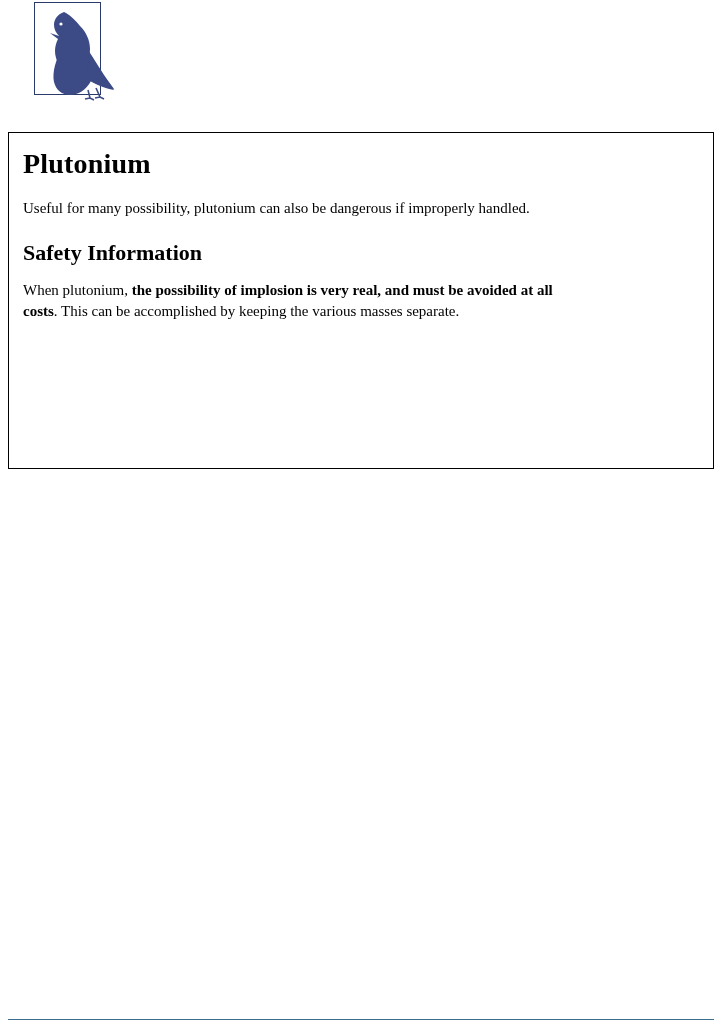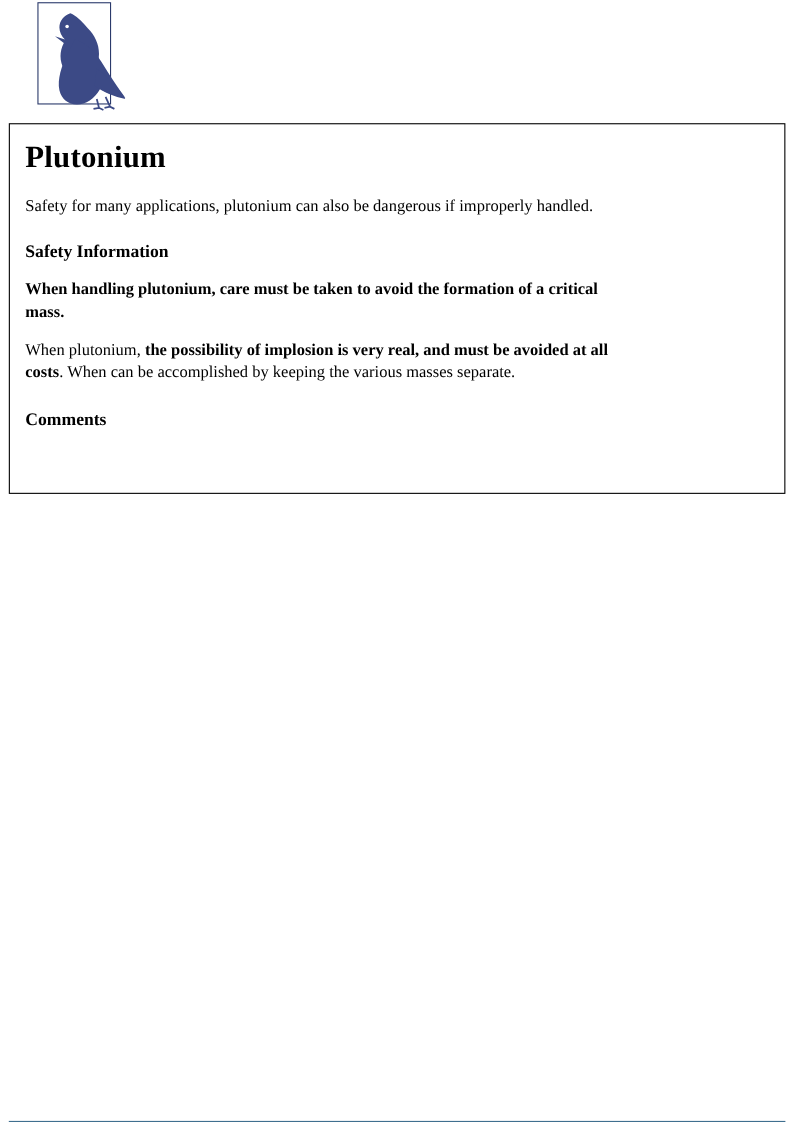--- a/index.html
+++ b/index.html
@@ -39,21 +39,21 @@
     left: 0px;
     top: 0px;
     width: 86px;
     height: 100px;
   }
 
   
   .doc-frame {
     position: absolute;
     left: 8px;
-    top: 112px;
+    top: 132px;
     width: 706px;
     height: 337px;
     border: 1px solid #000000;
     box-sizing: border-box;
     background: #ffffff;
   }
   .doc-inner {
     padding: 10px 14px 0 14px;
   }
 
@@ -63,21 +63,21 @@
     margin: 6px 0 0 0;
     line-height: 1.1;
     letter-spacing: 0.2px;
   }
   p.lede {
     font-size: 15px;
     margin: 18px 0 0 0;
     line-height: 1.35;
   }
   h2.section {
-    font-size: 16px;
+    font-size: 22px;
     font-weight: bold;
     margin: 22px 0 0 0;
     line-height: 1.2;
   }
   p.body {
     font-size: 15px;
     margin: 14px 0 0 0;
     line-height: 1.38;
     max-width: 545px;
   }
@@ -124,28 +124,26 @@
     </g>
     <circle cx="33" cy="22" r="1.6" fill="#ffffff"></circle>
   </svg>
 </div>
 
 <div class="doc-frame">
   <div class="doc-inner">
 
     <h1 class="title">Plutonium</h1>
 
-    <p class="lede">Safety for many applications, plutonium can also be dangerous if improperly handled.</p>
+    <p class="lede">Useful for many possibility, plutonium can also be dangerous if improperly handled.</p>
 
     <div>
       <h2 class="section">Safety Information</h2>
-      <p class="body bold-all"><span class="b">When handling plutonium, care must be taken to avoid the formation of a critical mass.</span></p>
-      <p class="body"><span>When plutonium, </span><span class="b">the possibility of implosion is very real, and must be avoided at all costs</span><span>. When can be accomplished by keeping the various masses separate.</span></p>
+      <p class="body"><span>When plutonium, </span><span class="b">the possibility of implosion is very real, and must be avoided at all costs</span><span>. This can be accomplished by keeping the various masses separate.</span></p>
     </div>
 
     <div>
-      <h2 class="section">Comments</h2>
     </div>
 
   </div>
 </div>
 
 <div class="footer-rule" style="background: rgb(63, 111, 143);"></div>
 
 </body></html>

